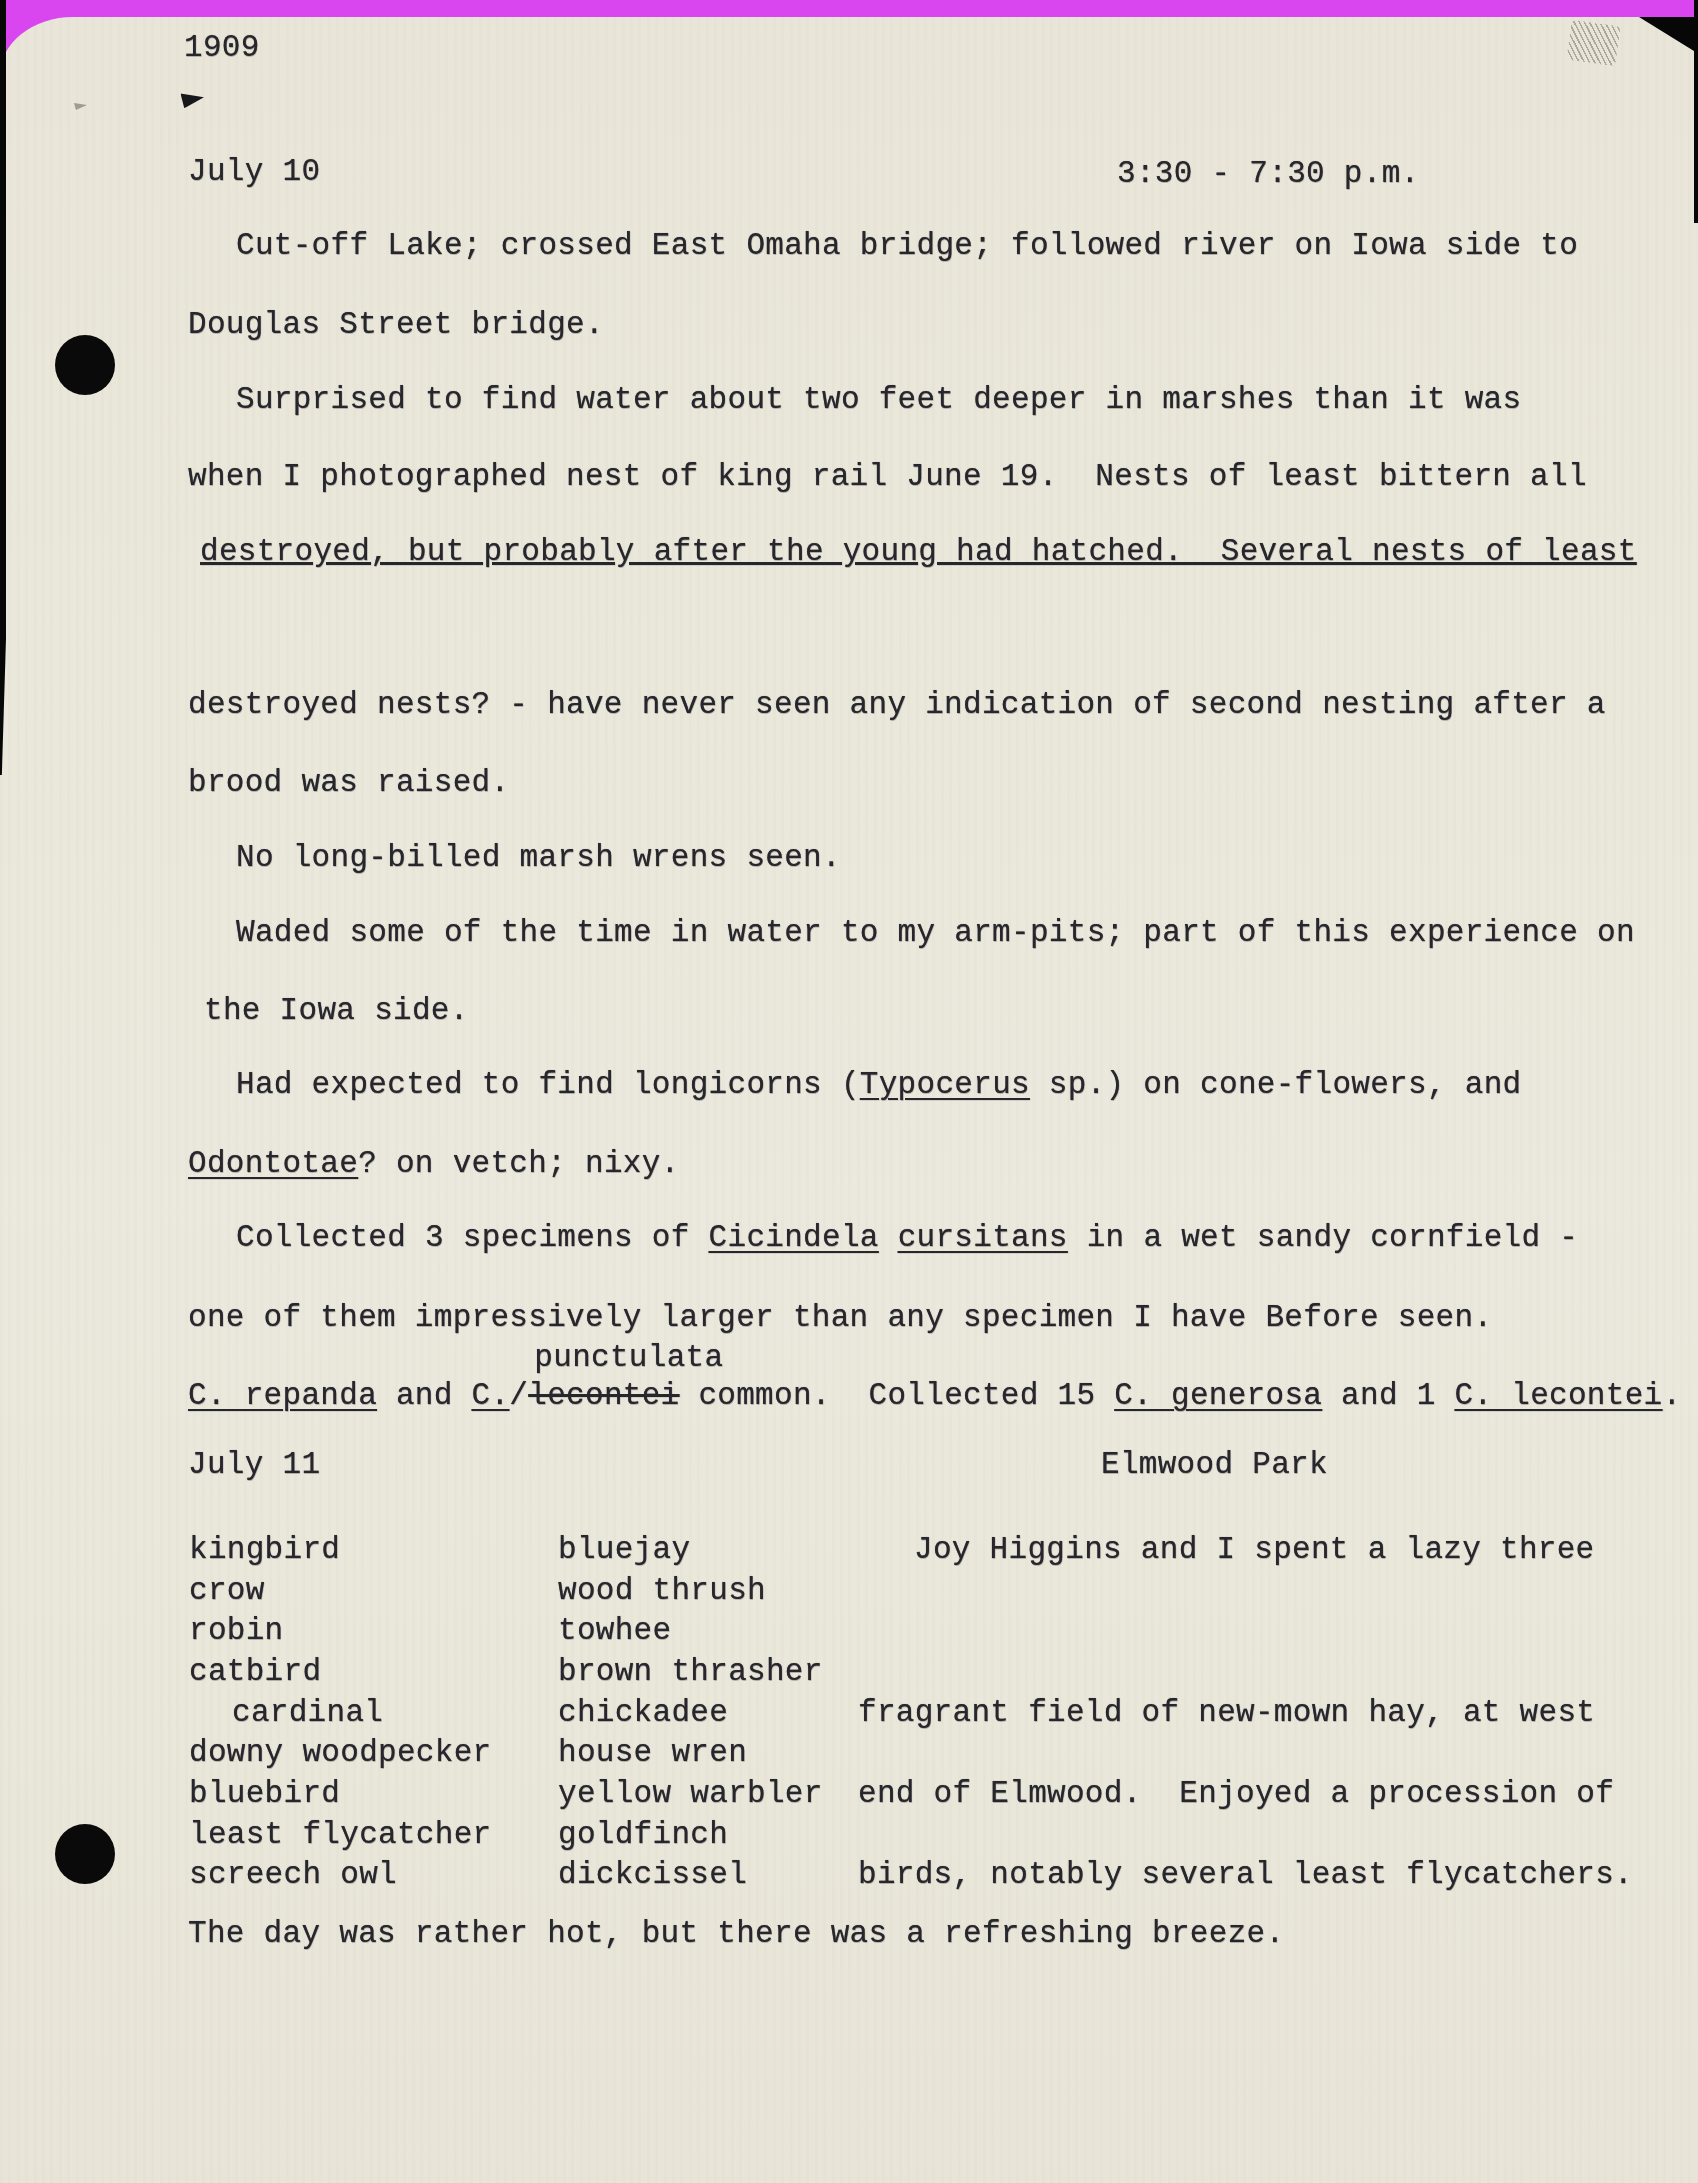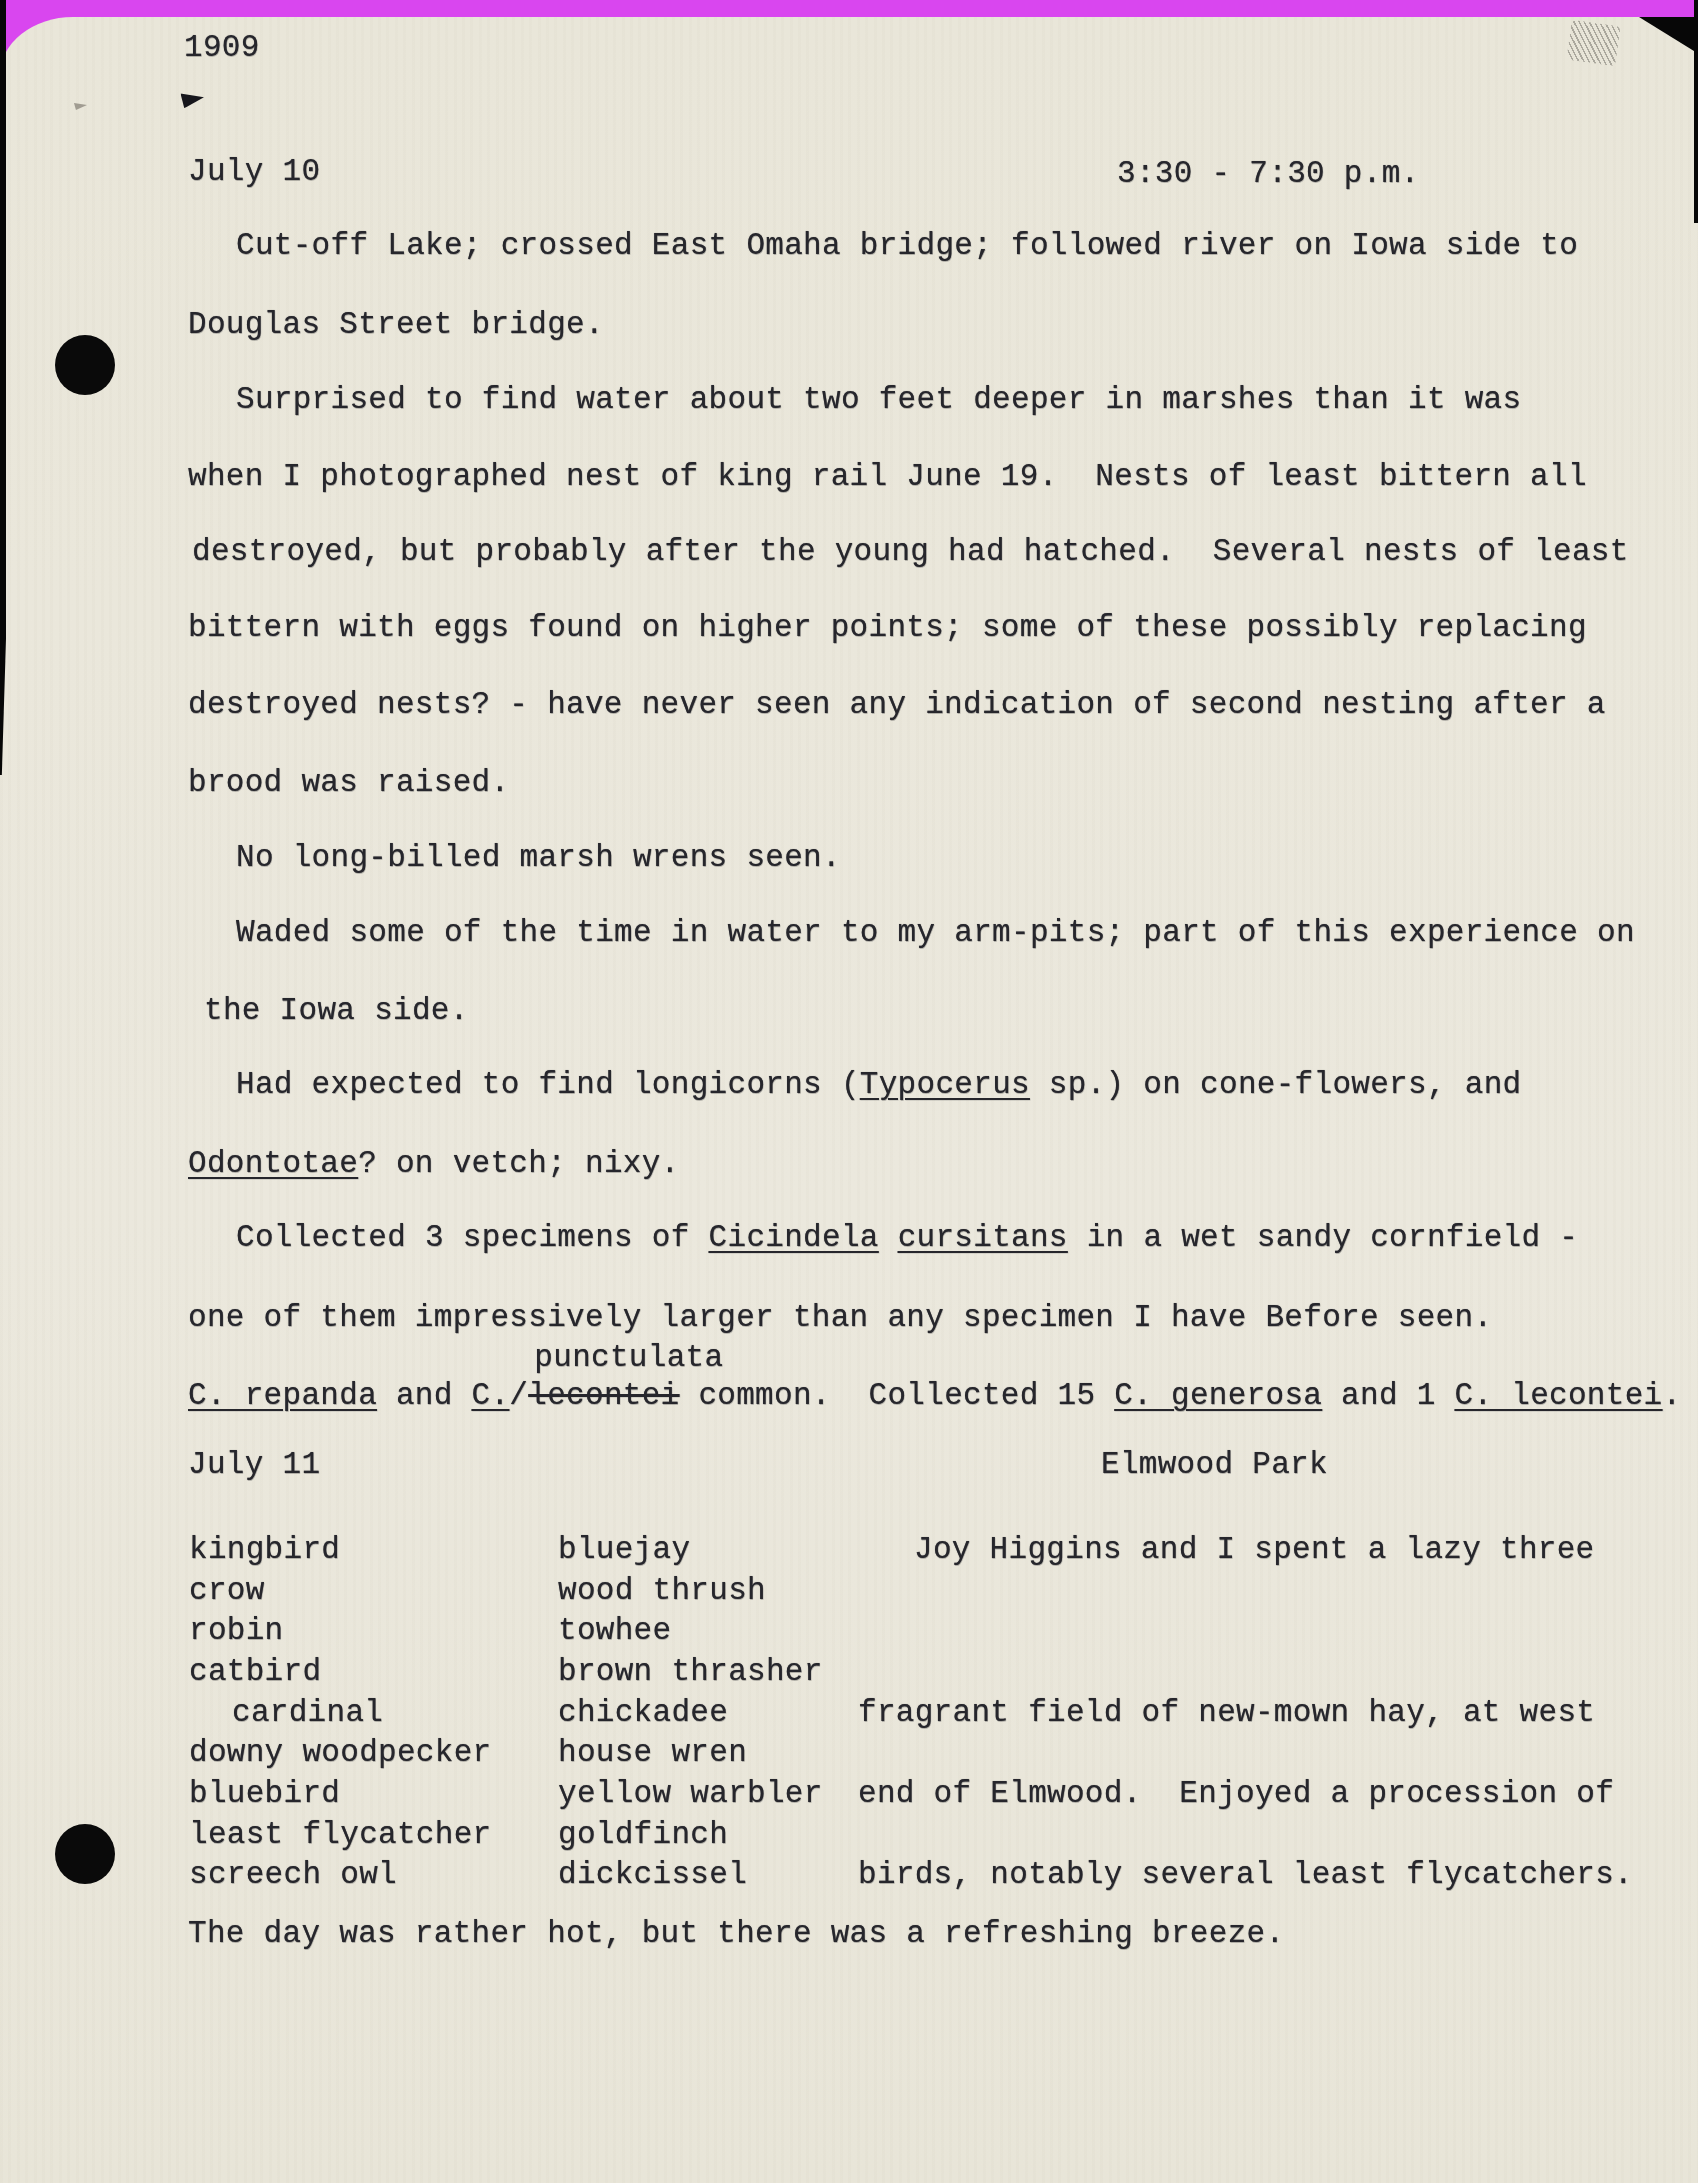--- a/index.html
+++ b/index.html
@@ -46,22 +46,21 @@
   <div class="tl" style="left:184px;top:32px;">1909</div>
 
   <div class="tl" style="left:188px;top:156px;">July 10</div>
   <div class="tl" style="left:1117px;top:158px;">3:30 - 7:30 p.m.</div>
 
   <div class="tl" style="left:236px;top:230px;">Cut-off Lake; crossed East Omaha bridge; followed river on Iowa side to</div>
   <div class="tl" style="left:188px;top:309px;">Douglas Street bridge.</div>
 
   <div class="tl" style="left:236px;top:384px;">Surprised to find water about two feet deeper in marshes than it was</div>
   <div class="tl" style="left:188px;top:461px;">when I photographed nest of king rail June 19.  Nests of least bittern all</div>
-  <div class="tl" style="left:192px;top:536px;">destroyed, but probably after the young had hatched.  Several nests of least</div>
-  <div class="tl" style="left:188px;top:612px;">bittern with eggs found on higher points; some of these possibly replacing</div>
+  <div class="tl" style="left:200px;top:536px;text-decoration:underline;">destroyed, but probably after the young had hatched.  Several nests of least</div>
   <div class="tl" style="left:188px;top:689px;">destroyed nests? - have never seen any indication of second nesting after a</div>
   <div class="tl" style="left:188px;top:767px;">brood was raised.</div>
 
   <div class="tl" style="left:236px;top:842px;">No long-billed marsh wrens seen.</div>
 
   <div class="tl" style="left:236px;top:917px;">Waded some of the time in water to my arm-pits; part of this experience on</div>
   <div class="tl" style="left:204px;top:995px;">the Iowa side.</div>
 
   <div class="tl" style="left:236px;top:1069px;"><span>Had expected to find longicorns (</span><span class="u">Typocerus</span><span> sp.) on cone-flowers, and</span></div>
   <div class="tl" style="left:188px;top:1148px;"><span class="u">Odontotae</span><span>? on vetch; nixy.</span></div>

